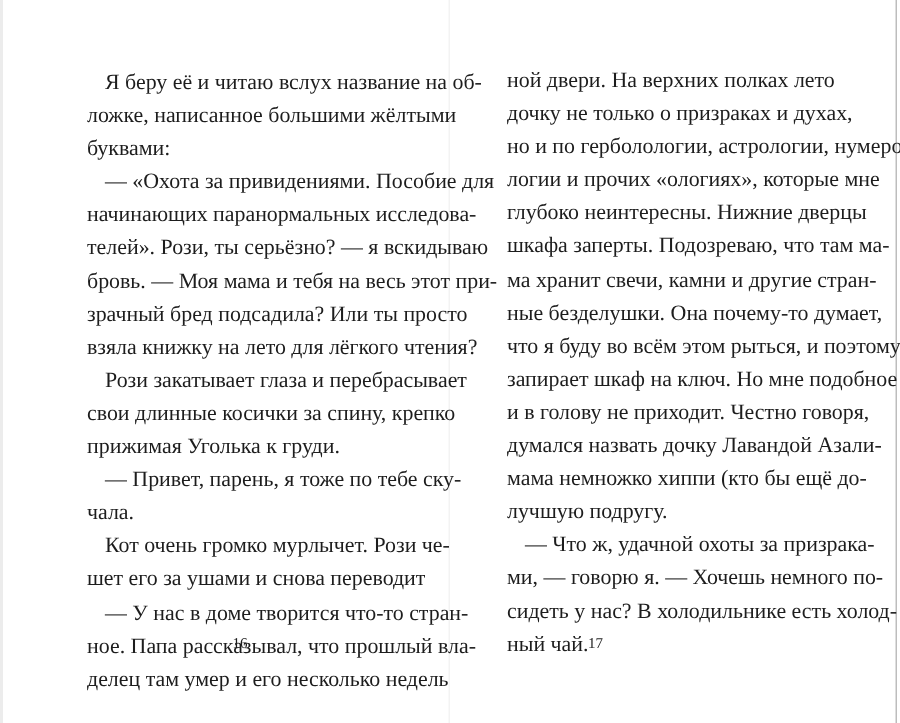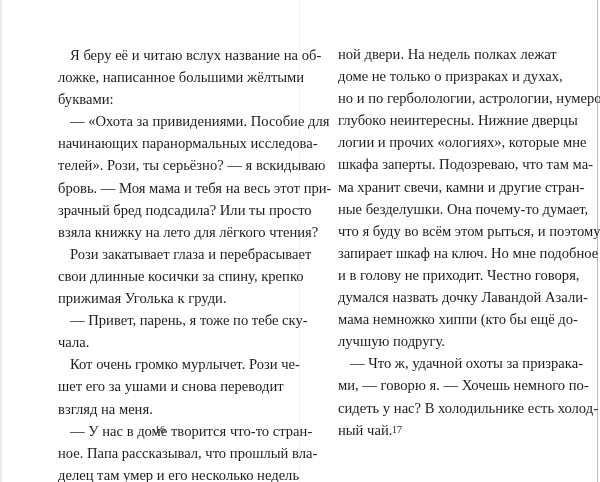--- a/index.html
+++ b/index.html
@@ -54,35 +54,34 @@
         <span class="line">бровь. — Моя мама и тебя на весь этот при-</span>
         <span class="line">зрачный бред подсадила? Или ты просто</span>
         <span class="line last">взяла книжку на лето для лёгкого чтения?</span>
         <span class="line indent">Рози закатывает глаза и перебрасывает</span>
         <span class="line">свои длинные косички за спину, крепко</span>
         <span class="line last">прижимая Уголька к груди.</span>
         <span class="line indent">— Привет, парень, я тоже по тебе ску-</span>
         <span class="line last">чала.</span>
         <span class="line indent">Кот очень громко мурлычет. Рози че-</span>
         <span class="line">шет его за ушами и снова переводит</span>
-        <span class="line last">взгляд на меня.</span>
         <span class="line indent">— У нас в доме творится что-то стран-</span>
         <span class="line">ное. Папа рассказывал, что прошлый вла-</span>
         <span class="line">делец там умер и его несколько недель</span>
       </div>
     <div class="page-num">16</div>
   </div>
 
   <div class="page page-right">
     <div class="text-block" id="right-text">
-        <span class="line">ной двери. На недель полках лежат</span>
-        <span class="line">доме не только о призраках и духах,</span>
+        <span class="line">ной двери. На верхних полках лето</span>
+        <span class="line">дочку не только о призраках и духах,</span>
         <span class="line">но и по герболологии, астрологии, нумеро-</span>
+        <span class="line">логии и прочих «ологиях», которые мне</span>
         <span class="line">глубоко неинтересны. Нижние дверцы</span>
-        <span class="line">логии и прочих «ологиях», которые мне</span>
         <span class="line">шкафа заперты. Подозреваю, что там ма-</span>
         <span class="line">ма хранит свечи, камни и другие стран-</span>
         <span class="line">ные безделушки. Она почему-то думает,</span>
         <span class="line">что я буду во всём этом рыться, и поэтому</span>
         <span class="line">запирает шкаф на ключ. Но мне подобное</span>
         <span class="line">и в голову не приходит. Честно говоря,</span>
         <span class="line">думался назвать дочку Лавандой Азали-</span>
         <span class="line">мама немножко хиппи (кто бы ещё до-</span>
         <span class="line last">лучшую подругу.</span>
         <span class="line indent">— Что ж, удачной охоты за призрака-</span>

